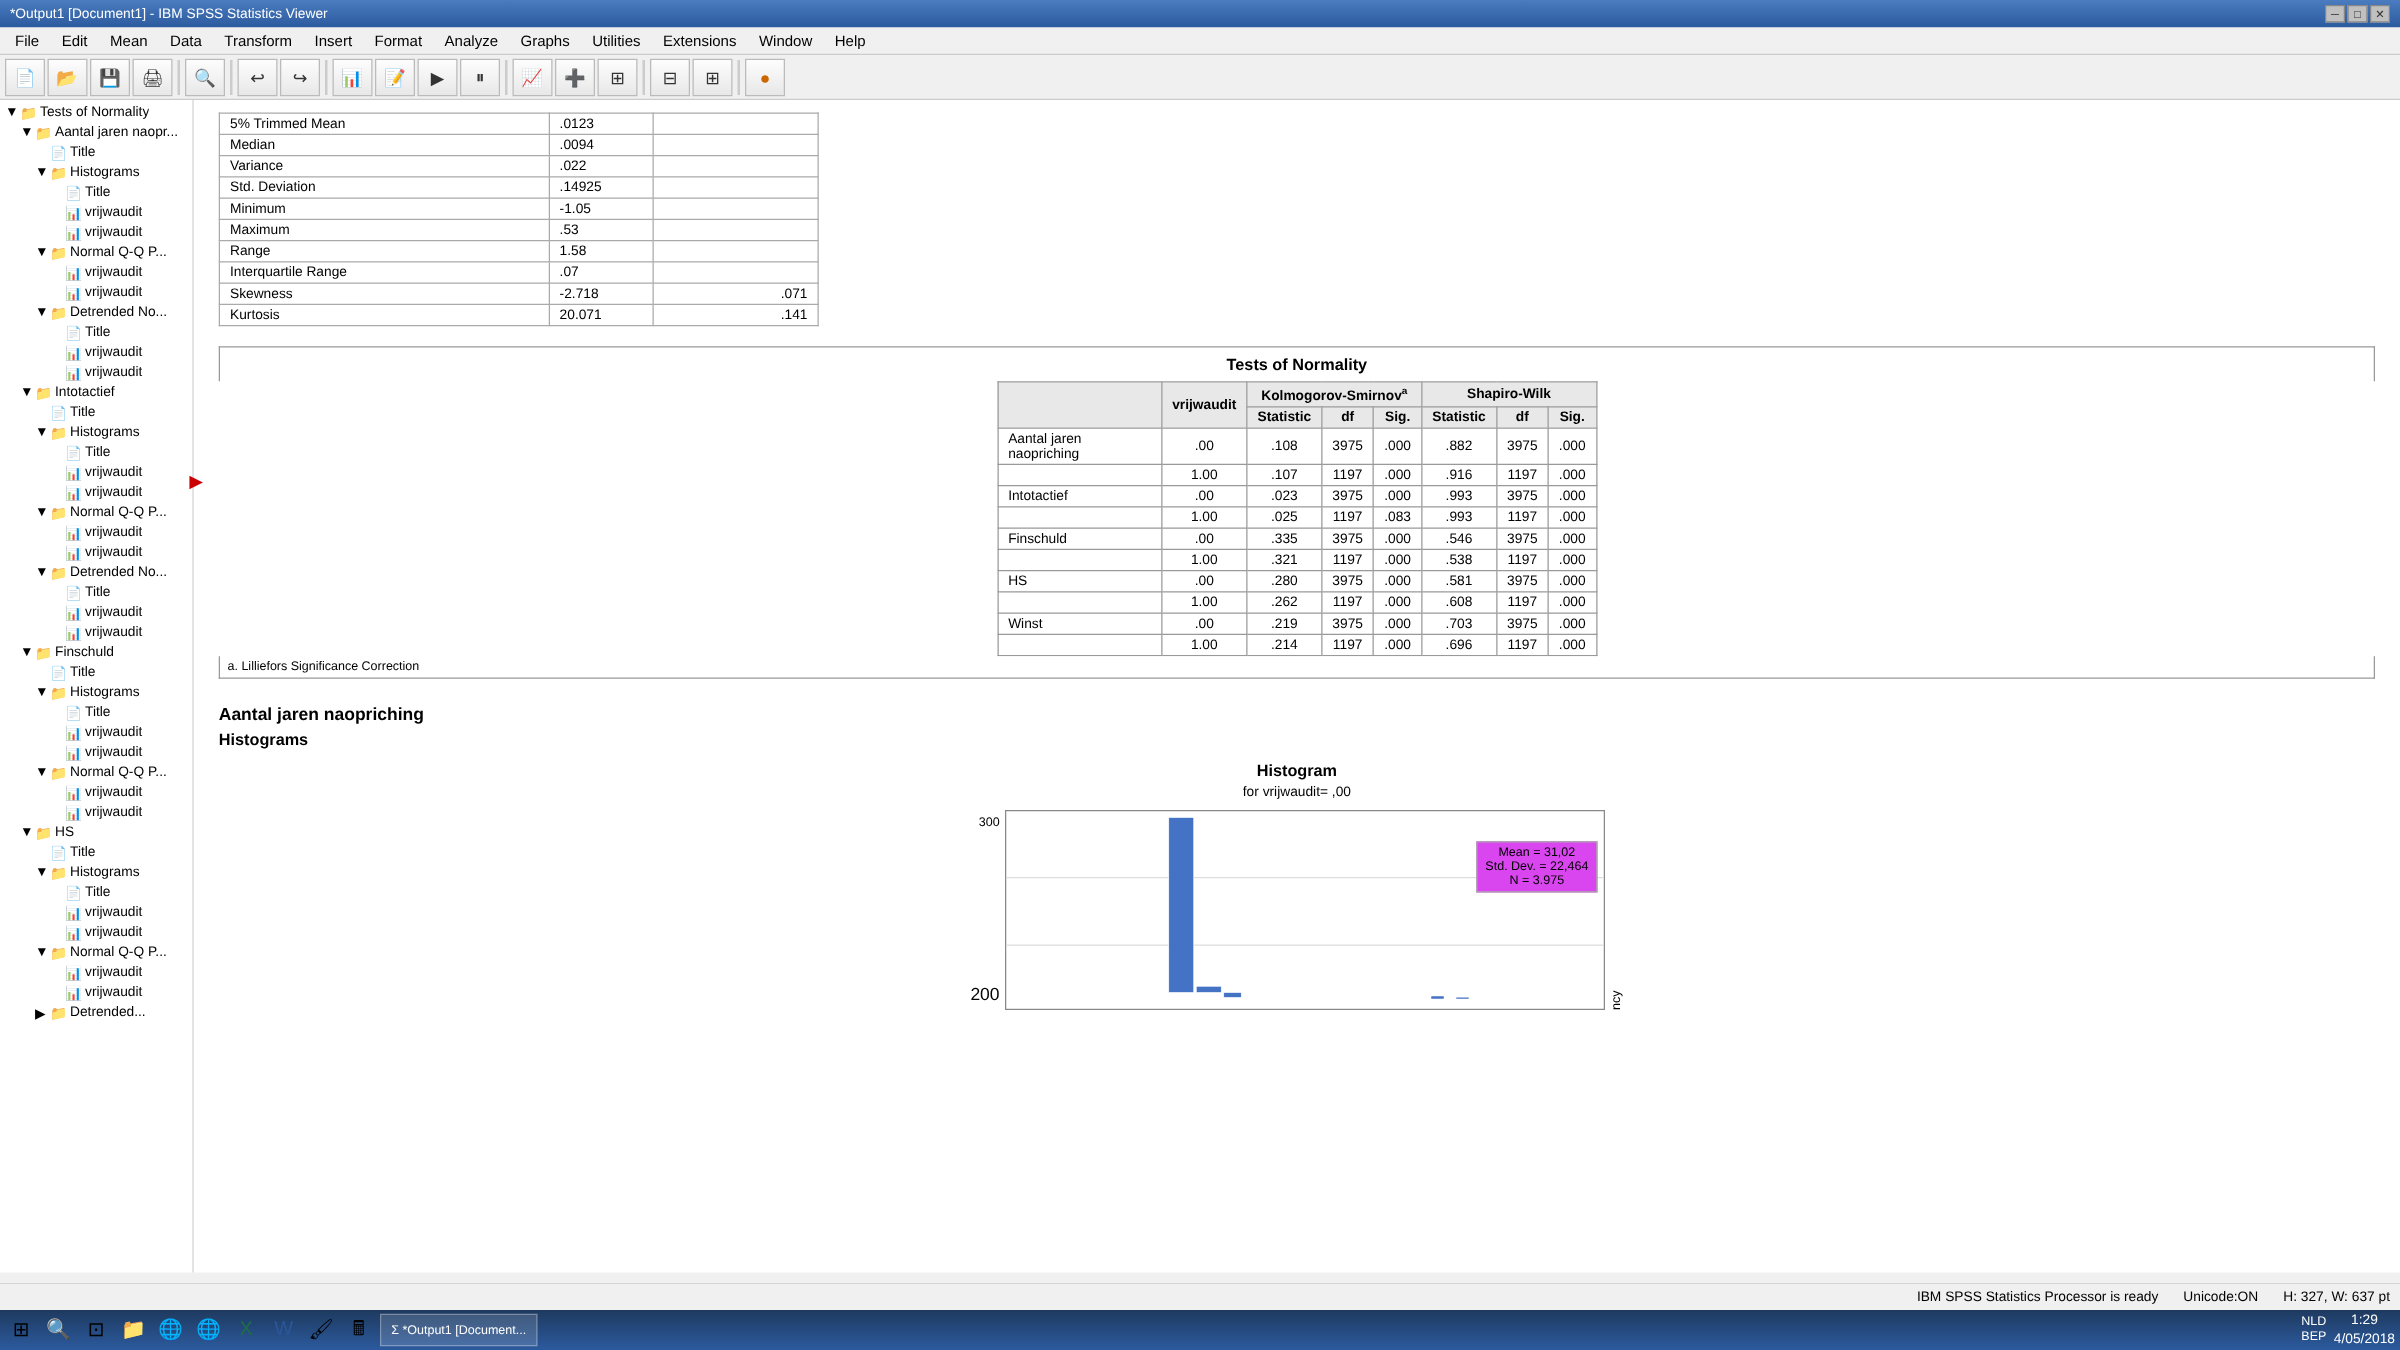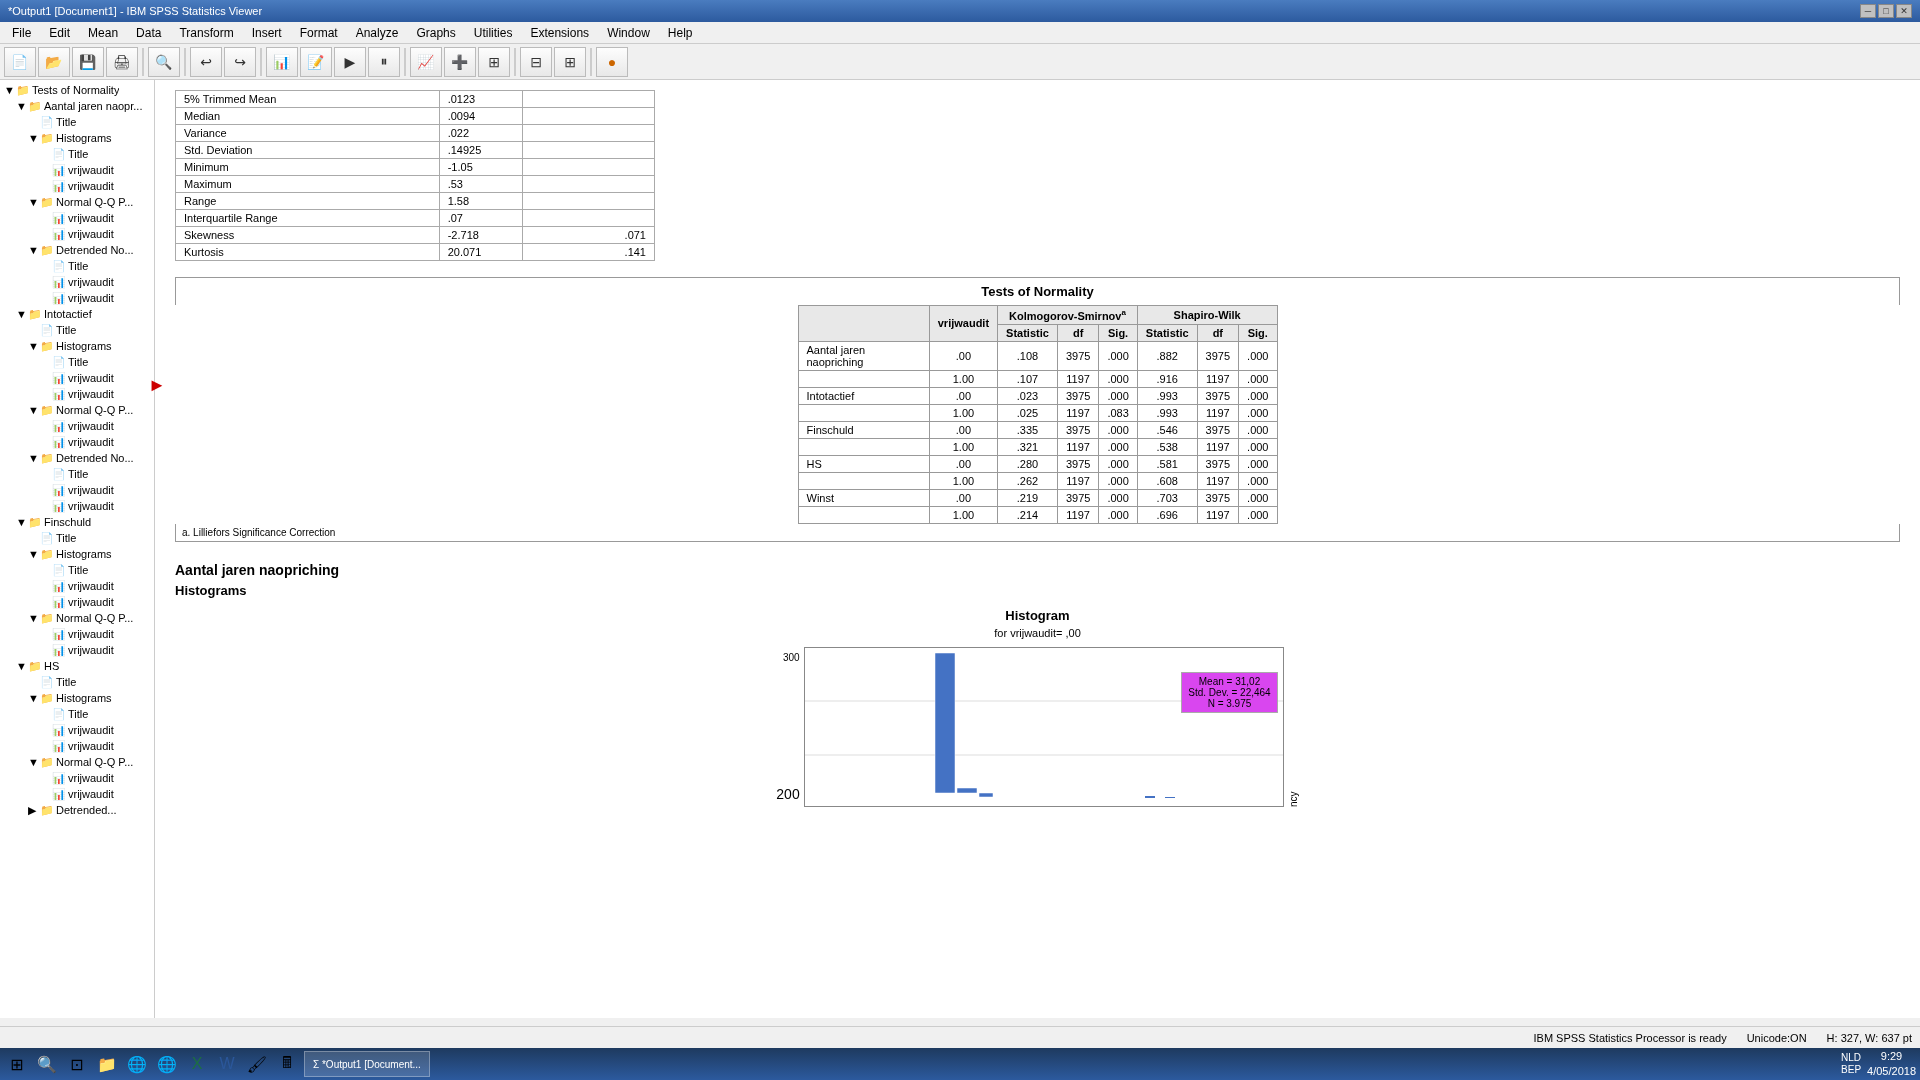--- a/index.html
+++ b/index.html
@@ -744,17 +744,17 @@
     <div class="taskbar-icon" style="color:#2b579a;">W</div>
     <div class="taskbar-icon">🖌</div>
     <div class="taskbar-icon">🖩</div>
     <div class="taskbar-app">
       <span style="font-size:10px;">Σ *Output1 [Document...</span>
     </div>
   </div>
   <div class="taskbar-right">
     <span style="font-size:10px; text-align:center; line-height:1.2;">NLD<br>BEP</span>
     <div style="text-align:center; color:white; font-size:11px; line-height:1.4;">
-      <div>9:29</div>
+      <div>1:29</div>
       <div>4/05/2018</div>
     </div>
   </div>
 </div>
 
 </body></html>

